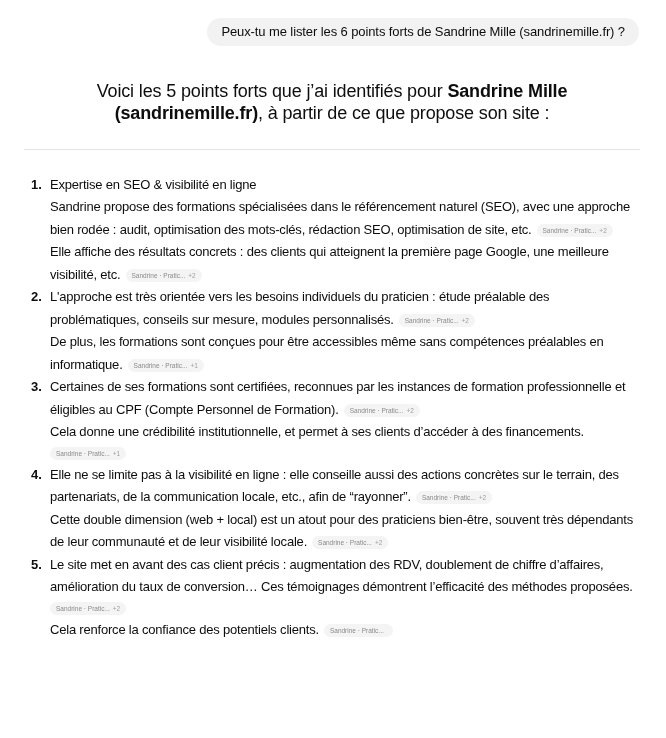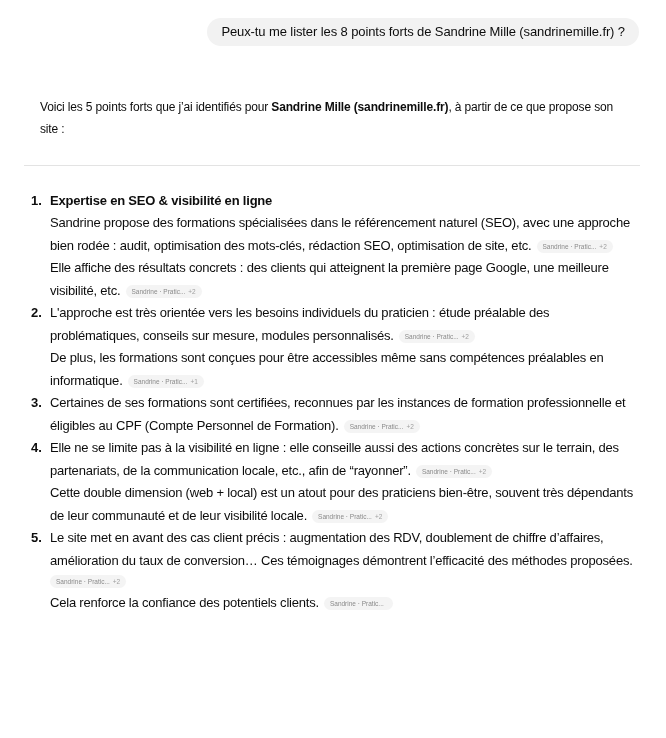--- a/index.html
+++ b/index.html
@@ -8,42 +8,42 @@
       font-family: "Liberation Sans", "DejaVu Sans", sans-serif;
       color: #0d0d0d; font-size: 13px;
     }
     .user-row { position: absolute; top: 18px; right: 27px; }
     .user-bubble {
       background: #f2f2f2; border-radius: 16px; padding: 6px 14px;
       font-size: 13px; line-height: 16px; color: #0d0d0d;
       letter-spacing: -0.1px;
     }
     .answer { position: absolute; left: 24px; top: 80px; width: 616px; }
-    .intro { font-size: 12px; line-height: 22px; margin: 16px; letter-spacing: -0.15px; }
+    .intro { font-size: 18px; line-height: 22px; margin: 0; letter-spacing: -0.15px; text-align: center; }
     .intro b { font-weight: 700; }
     .divider { height: 1px; background: #e3e3e3; margin: 25px 0 24px 0; border: 0; }
     ol.points { list-style: none; margin: 0; padding: 0; }
     ol.points li { position: relative; padding-left: 26px; margin: 0; }
     .num { position: absolute; left: 7px; top: 0; font-weight: 700; line-height: 22px; }
-    .pt-title { font-weight: 700; line-height: 22px; margin: 0; letter-spacing: -0.2px; }
+    .pt-title { font-weight: 400; line-height: 22px; margin: 0; letter-spacing: -0.2px; }
     .para { line-height: 22.5px; margin: 0; letter-spacing: -0.2px; }
     .chip {
       display: inline-block; background: #f4f4f4; color: #8a8a8a; border-radius: 9px;
       font-size: 6.5px; line-height: 13px; height: 13px; padding: 0 6px;
       margin-left: 5px; vertical-align: 1px; white-space: nowrap; cursor: pointer;
       letter-spacing: 0;
     }
     .chip .count { margin-left: 3px; color: #a0a0a0; }
     .chip-block { display: block; margin-left: 0; width: max-content; margin-top: 3px; margin-bottom: 4px; }
   </style>
 </head>
 <body>
 
 <div class="user-row">
-  <div class="user-bubble">Peux-tu me lister les 8 points forts de Sandrine Mille (sandrinemille.fr) ?</div>
+  <div class="user-bubble">Peux-tu me lister les 6 points forts de Sandrine Mille (sandrinemille.fr) ?</div>
 </div>
 
 <div class="answer">
   <p class="intro"><span>Voici les 5 points forts que j’ai identifiés pour </span><b>Sandrine Mille (sandrinemille.fr)</b><span>, à partir de ce que propose son site :</span></p>
   <hr class="divider">
 
   <ol class="points">
 
     <li>
       <span class="num">1.</span>
@@ -54,20 +54,21 @@
 
     <li>
       <span class="num">2.</span>
       <p class="para"><span>L'approche est très orientée vers les besoins individuels du praticien : étude préalable des problématiques, conseils sur mesure, modules personnalisés.</span><span class="chip"><span>Sandrine · Pratic...</span><span class="count">+2</span></span></p>
       <p class="para"><span>De plus, les formations sont conçues pour être accessibles même sans compétences préalables en informatique.</span><span class="chip"><span>Sandrine · Pratic...</span><span class="count">+1</span></span></p>
     </li>
 
     <li>
       <span class="num">3.</span>
       <p class="para"><span>Certaines de ses formations sont certifiées, reconnues par les instances de formation professionnelle et éligibles au CPF (Compte Personnel de Formation).</span><span class="chip"><span>Sandrine · Pratic...</span><span class="count">+2</span></span></p>
+      <p class="para"><span>Cela donne une crédibilité institutionnelle, et permet à ses clients d’accéder à des financements.</span><span class="chip chip-block"><span>Sandrine · Pratic...</span><span class="count">+1</span></span></p>
     </li>
 
     <li>
       <span class="num">4.</span>
       <p class="para"><span>Elle ne se limite pas à la visibilité en ligne : elle conseille aussi des actions concrètes sur le terrain, des partenariats, de la communication locale, etc., afin de “rayonner”.</span><span class="chip"><span>Sandrine · Pratic...</span><span class="count">+2</span></span></p>
       <p class="para"><span>Cette double dimension (web + local) est un atout pour des praticiens bien-être, souvent très dépendants de leur communauté et de leur visibilité locale.</span><span class="chip"><span>Sandrine · Pratic...</span><span class="count">+2</span></span></p>
     </li>
 
     <li>
       <span class="num">5.</span>

